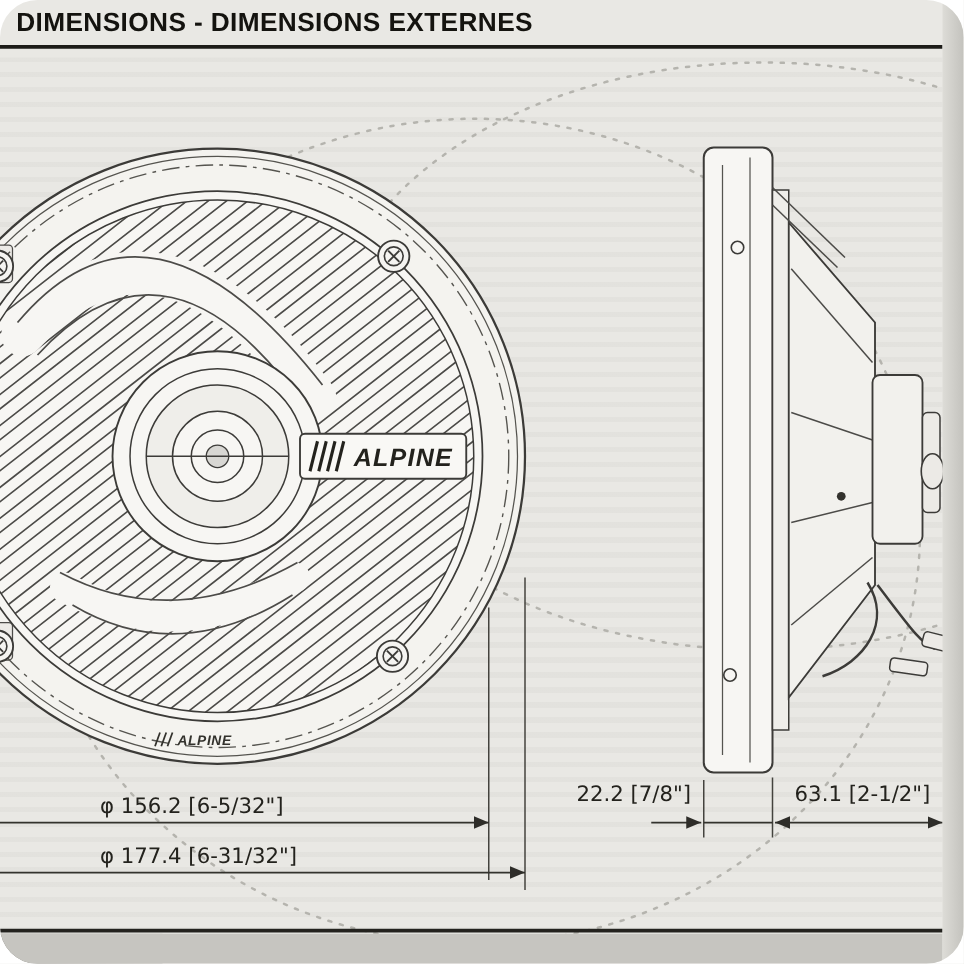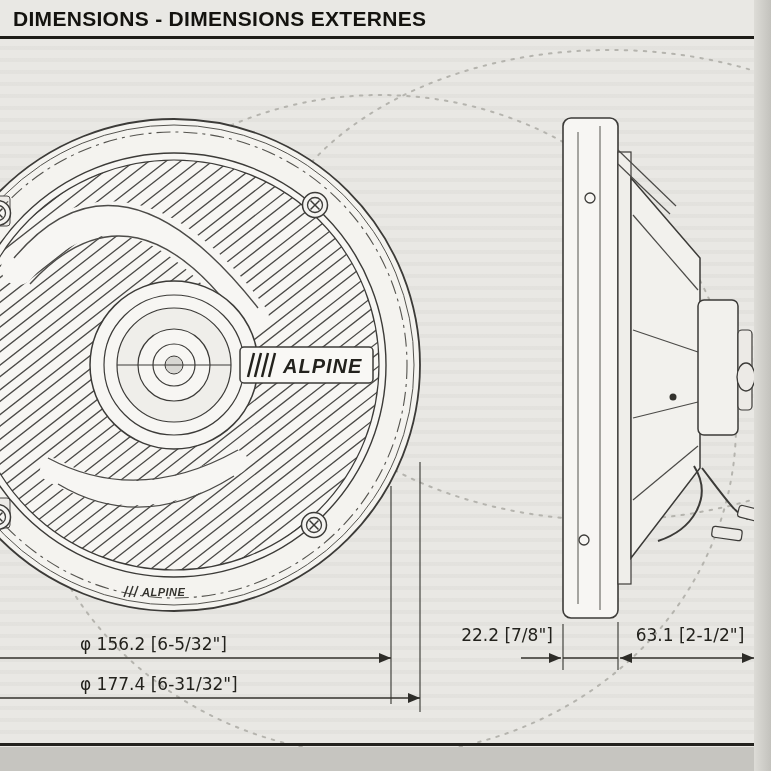--- a/index.html
+++ b/index.html
@@ -1,17 +1,17 @@
 <!DOCTYPE html>
 <html><head>
 <meta charset="utf-8">
 <style>
   html,body{margin:0;padding:0;}
   .page{position:relative;width:771px;height:771px;background:#e9e8e4;overflow:hidden;
-        font-family:"Liberation Sans",sans-serif;}
+        font-family:"Liberation Sans",sans-serif;border-radius:30px;}
   .texture{position:absolute;left:0;top:46px;width:754px;height:696px;
         background:repeating-linear-gradient(180deg,rgba(90,90,82,0.045) 0px,rgba(90,90,82,0.045) 4px,
         rgba(0,0,0,0) 4px,rgba(0,0,0,0) 12px);}
   .title{position:absolute;top:7px;left:13px;font-size:21px;font-weight:bold;color:#14130f;
         letter-spacing:.3px;white-space:nowrap;}
   .rule-top{position:absolute;top:36px;left:0;width:754px;height:3px;background:#1d1c18;}
   .rule-bottom{position:absolute;top:743px;left:0;width:754px;height:3px;background:#23221e;}
   .edge-right{position:absolute;top:0;left:754px;width:17px;height:771px;
         background:linear-gradient(90deg,#dddcd7,#c3c2bd);}
   .edge-bottom{position:absolute;left:0;top:747px;width:754px;height:24px;background:#c6c5c0;}

